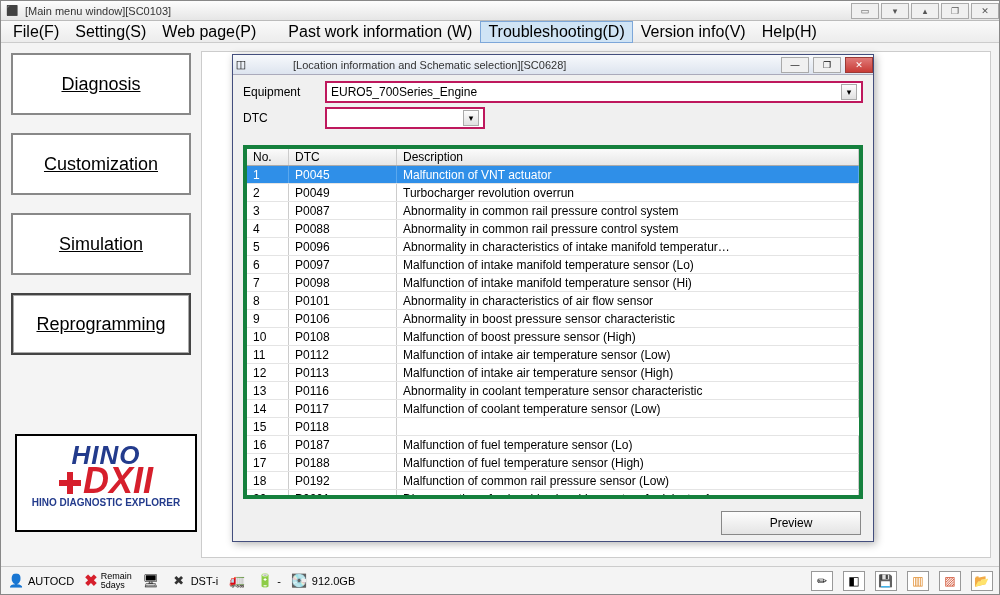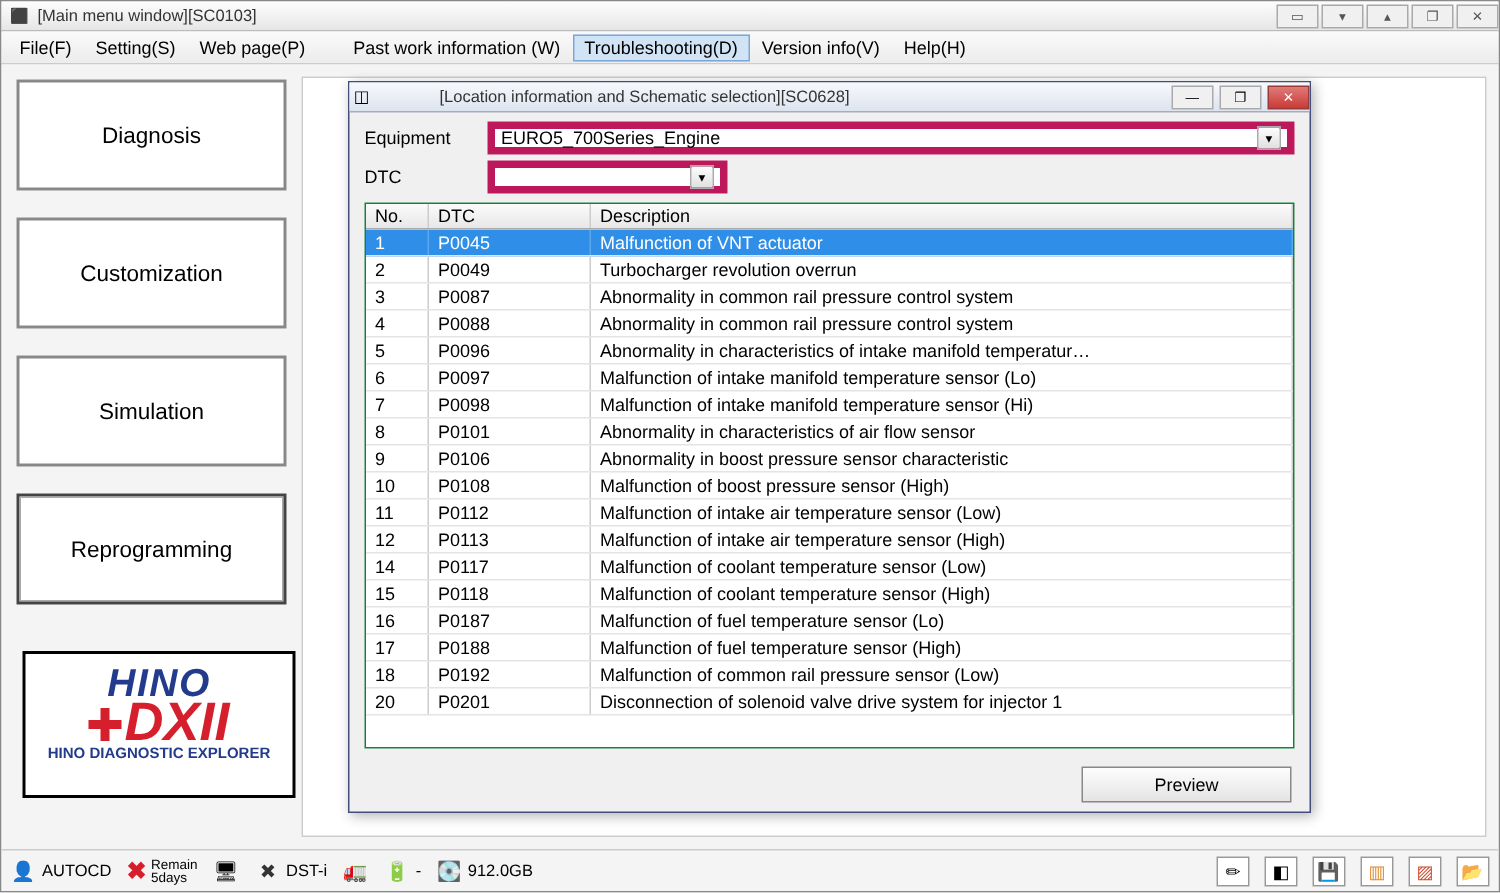--- a/index.html
+++ b/index.html
@@ -7,30 +7,30 @@
 
 
 .outer-window { width: 1000px; height: 595px; background: #fff; border: 1px solid #888; display: flex; flex-direction: column; }
 .outer-titlebar { height: 20px; background: linear-gradient(#fdfdfd,#e6e6e6); border-bottom: 1px solid #bbb; display: flex; align-items: center; font-size: 11px; }
 .outer-titlebar .icon { width: 16px; height: 16px; margin: 0 4px; display: inline-flex; align-items: center; justify-content: center; font-size: 10px; }
 .outer-titlebar .title { flex: 1; color: #333; }
 .outer-titlebar .win-ctrls { display: flex; }
 .outer-titlebar .win-ctrls span { width: 28px; height: 16px; border: 1px solid #aaa; margin-left: 2px; background: #f0f0f0; font-size: 9px; text-align: center; line-height: 14px; color: #555; }
 
 
-.menubar { height: 22px; background: linear-gradient(#fafafa,#ececec); border-bottom: 1px solid #ccc; display: flex; align-items: center; font-size: 12px; padding-left: 4px; }
+.menubar { height: 22px; background: linear-gradient(#fafafa,#ececec); border-bottom: 1px solid #ccc; display: flex; align-items: center; font-size: 16px; padding-left: 4px; }
 .menubar .menu-item { padding: 2px 8px; cursor: default; }
 .menubar .menu-item.active { background: #d0e4f5; border: 1px solid #7da7d9; padding: 1px 7px; }
 
 
 .main-row { flex: 1; display: flex; background: #f4f4f4; position: relative; }
 
 
 .sidebar { width: 200px; padding: 10px; display: flex; flex-direction: column; gap: 18px; }
-.side-btn { height: 74px; border: 2px solid #888; background: #fff; font-size: 15px; display: flex; align-items: center; justify-content: center; cursor: default; }
+.side-btn { height: 62px; border: 2px solid #888; background: #fff; font-size: 18px; display: flex; align-items: center; justify-content: center; cursor: default; text-decoration: underline; }
 .side-btn.active { border: 2px solid #444; box-shadow: inset 0 0 0 1px #aaa; }
 
 
 .logo-block { position: absolute; left: 14px; bottom: 34px; width: 182px; height: 98px; border: 2px solid #000000; background: #fff; padding: 4px; text-align: center; }
 .logo-block .hino { font-size: 26px; font-weight: 900; font-style: italic; color: #233b8c; letter-spacing: 1px; }
 .logo-block .dxii { font-size: 36px; font-weight: 900; font-style: italic; color: #d61f2c; line-height: 28px; text-shadow: 1px 1px #fff; margin-top:-4px;}
 .logo-block .sub { font-size: 10px; font-weight: bold; color: #233b8c; margin-top: 2px; }
 .logo-block .cross { display:inline-block; width:22px; height:22px; position:relative; vertical-align:middle; margin-right:2px; }
 .logo-block .cross::before, .logo-block .cross::after { content:""; position:absolute; background:#d61f2c; }
 .logo-block .cross::before { left:8px; top:0; width:6px; height:22px; }
@@ -43,25 +43,25 @@
 .modal { position: absolute; left: 232px; top: 54px; width: 642px; height: 488px; background: #f0f0f0; border: 1px solid #434e7d; box-shadow: 2px 2px 8px rgba(0,0,0,0.3); display: flex; flex-direction: column; }
 .modal-titlebar { height: 20px; background: linear-gradient(#f7f9fc,#dde4ef); border-bottom: 1px solid #aab; display: flex; align-items: center; font-size: 11px; }
 .modal-titlebar .icon { width: 16px; text-align: center; }
 .modal-titlebar .title { flex: 1; color: #333; padding-left: 44px; }
 .modal-titlebar .ctrls span { display: inline-block; width: 28px; height: 16px; border: 1px solid #aaa; margin-left: 1px; text-align: center; font-size: 9px; line-height: 14px; background: #f0f0f0; }
 .modal-titlebar .ctrls .close { background: linear-gradient(#e07a78,#c83b36); color: #fff; border-color: #9a3a36; }
 
 .modal-body { padding: 6px 10px; display: flex; flex-direction: column; flex: 1; overflow: hidden; }
 .form-row { display: flex; align-items: center; margin-bottom: 4px; font-size: 12px; }
 .form-row label { width: 82px; }
-.form-row .combo { flex: 1; height: 22px; border: 5px solid #be185d; background: #fff; display: flex; align-items: center; padding: 0 4px; justify-content: space-between; }
+.form-row .combo { flex: 1; height: 22px; border: 2px solid #be185d; background: #fff; display: flex; align-items: center; padding: 0 4px; justify-content: space-between; }
 .form-row .combo.small { width: 160px; flex: 0 0 160px; }
 .combo .arrow { width: 16px; height: 16px; border: 1px solid #aaa; background: linear-gradient(#fdfdfd,#e0e0e0); text-align: center; font-size: 9px; line-height: 14px; }
 
-.grid-wrap { flex: 1; border: 1px solid #15803d; background: #fff; overflow: hidden; margin-top: 2px; display: flex; flex-direction: column; }
+.grid-wrap { flex: 1; border: 4px solid #15803d; background: #fff; overflow: hidden; margin-top: 12px; display: flex; flex-direction: column; }
 .grid-header, .grid-row { display: flex; font-size: 12px; }
 .grid-header { background: linear-gradient(#fbfbfb,#e7e7e7); border-bottom: 1px solid #aaa; }
 .grid-header > div, .grid-row > div { padding: 1px 6px; border-right: 1px solid #ccc; overflow: hidden; white-space: nowrap; }
 .col-no { width: 42px; }
 .col-dtc { width: 108px; }
 .col-desc { flex: 1; }
 .grid-body { flex: 1; overflow-y: auto; }
 .grid-row { border-bottom: 1px solid #e4e4e4; height: 18px; line-height: 17px; }
 .grid-row.selected { background: #2f8fe8; color: #fff; }
 .grid-row.selected > div { border-right-color: #5aa8ee; }
@@ -246,28 +246,32 @@
             <div class="col-no">11</div>
             <div class="col-dtc">P0112</div>
             <div class="col-desc">Malfunction of intake air temperature sensor (Low)</div>
           </div>
           <div class="grid-row">
             <div class="col-no">12</div>
             <div class="col-dtc">P0113</div>
             <div class="col-desc">Malfunction of intake air temperature sensor (High)</div>
           </div>
           <div class="grid-row">
+            <div class="col-no">13</div>
+            <div class="col-dtc">P0116</div>
+            <div class="col-desc">Abnormality in coolant temperature sensor characteristic</div>
+          </div>
+          <div class="grid-row">
             <div class="col-no">14</div>
             <div class="col-dtc">P0117</div>
             <div class="col-desc">Malfunction of coolant temperature sensor (Low)</div>
           </div>
           <div class="grid-row">
             <div class="col-no">15</div>
             <div class="col-dtc">P0118</div>
-            <div class="col-desc">Malfunction of coolant temperature sensor (High)</div>
           </div>
           <div class="grid-row">
             <div class="col-no">16</div>
             <div class="col-dtc">P0187</div>
             <div class="col-desc">Malfunction of fuel temperature sensor (Lo)</div>
           </div>
           <div class="grid-row">
             <div class="col-no">17</div>
             <div class="col-dtc">P0188</div>
             <div class="col-desc">Malfunction of fuel temperature sensor (High)</div>

